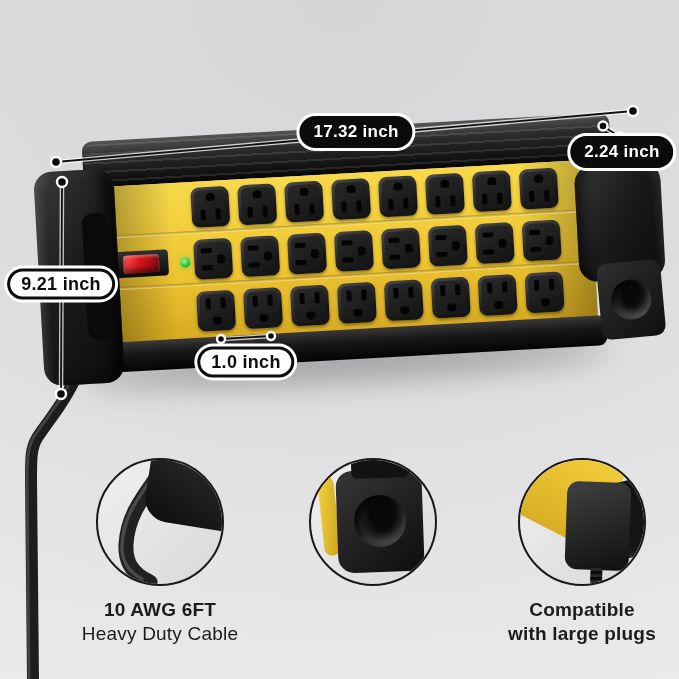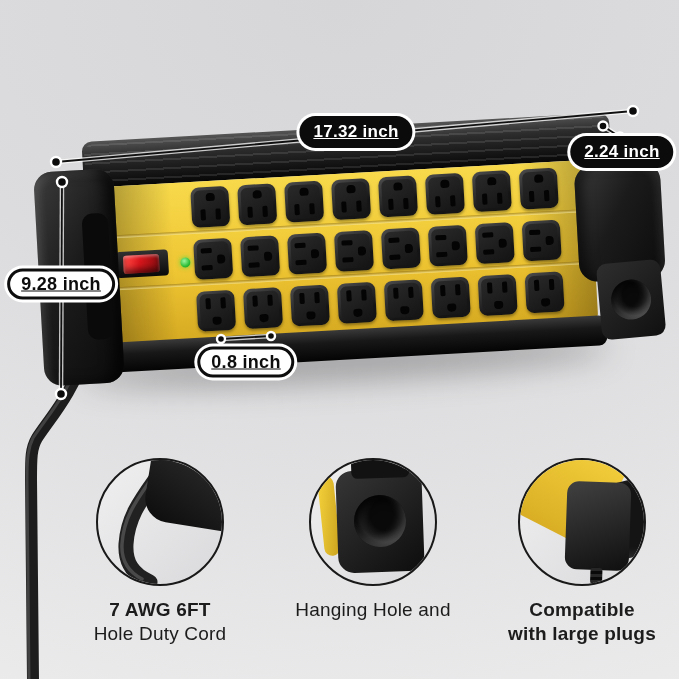--- a/index.html
+++ b/index.html
@@ -8,21 +8,21 @@
     font-family:"Liberation Sans",sans-serif;
     background:radial-gradient(140% 110% at 50% 0%, #d6d6d8 0%, #dcdcde 45%, #ebebec 100%);
   }
   svg.layer{position:absolute;left:0;top:0;}
 
   
   .pill{
     position:absolute;transform:translate(-50%,-50%);
     border-radius:999px;font-weight:bold;white-space:nowrap;
     display:flex;align-items:center;justify-content:center;
-    z-index:6;letter-spacing:.3px;text-decoration:underline;
+    z-index:6;letter-spacing:.3px;
   }
   .pill.dark{background:#0b0b0b;color:#fff;padding:6px 14px;font-size:17px;box-shadow:0 0 0 3px #fff;}
   .pill.light{background:#fff;color:#0d0d0d;border:3px solid #0d0d0d;padding:2px 11px;font-size:18px;box-shadow:0 0 0 3px #fff;}
 
   
   .annot{z-index:5;pointer-events:none;}
   .annot .cas{stroke:rgba(255,255,255,.75);stroke-width:4.5;}
   .annot .ln{stroke:#101010;stroke-width:1.8;}
   .annot .dot{fill:#0c0c0c;stroke:#fff;stroke-width:2.4;}
 
@@ -302,22 +302,22 @@
     <circle class="dot" cx="603" cy="126" r="4.5"></circle>
     <circle class="dot" cx="620" cy="137" r="4.5"></circle>
     <circle class="dot" cx="62" cy="182" r="5"></circle>
     <circle class="dot" cx="61" cy="394" r="5"></circle>
     <circle class="dot" cx="221" cy="339" r="4"></circle>
     <circle class="dot" cx="271" cy="336" r="4"></circle>
   </svg>
 
   <div class="pill dark" style="left:356px;top:132px;">17.32 inch</div>
   <div class="pill dark" style="left:622px;top:152px;">2.24 inch</div>
-  <div class="pill light" style="left:61px;top:284px;">9.28 inch</div>
-  <div class="pill light" style="left:246px;top:362px;">0.8 inch</div>
+  <div class="pill light" style="left:61px;top:284px;">9.21 inch</div>
+  <div class="pill light" style="left:246px;top:362px;">1.0 inch</div>
 
   <div class="feat-circle" id="fc1">
     <div class="c1-block"></div>
     <svg width="124" height="124">
       <path d="M 68 4 C 48 34, 30 52, 28 84 C 27 102, 34 114, 52 122" fill="none" stroke="#212121" stroke-width="15" stroke-linecap="round"></path>
       <path d="M 62 6 C 44 34, 26 52, 24 84 C 23 100, 29 111, 44 119" fill="none" stroke="rgba(255,255,255,0.18)" stroke-width="3.5" stroke-linecap="round"></path>
     </svg>
   </div>
 
   <div class="feat-circle" id="fc2">
@@ -331,24 +331,23 @@
     <div class="c3-yellow">
       <div class="c3-outlet">
           <i class="b"></i>
         </div>
     </div>
     <div class="c3-blob"></div>
     <div class="c3-adapter"></div>
   </div>
 
   <div class="cap" style="left:160px;">
-    <div class="b">7 AWG 6FT</div>
-    <div>Hole Duty Cord</div>
+    <div class="b">10 AWG 6FT</div>
+    <div>Heavy Duty Cable</div>
   </div>
   <div class="cap" style="left:373px;">
-    <div>Hanging Hole and</div>
   </div>
   <div class="cap" style="left:582px;">
     <div class="b">Compatible</div>
     <div class="b">with large plugs</div>
   </div>
 
 </div>
 
 </body></html>

